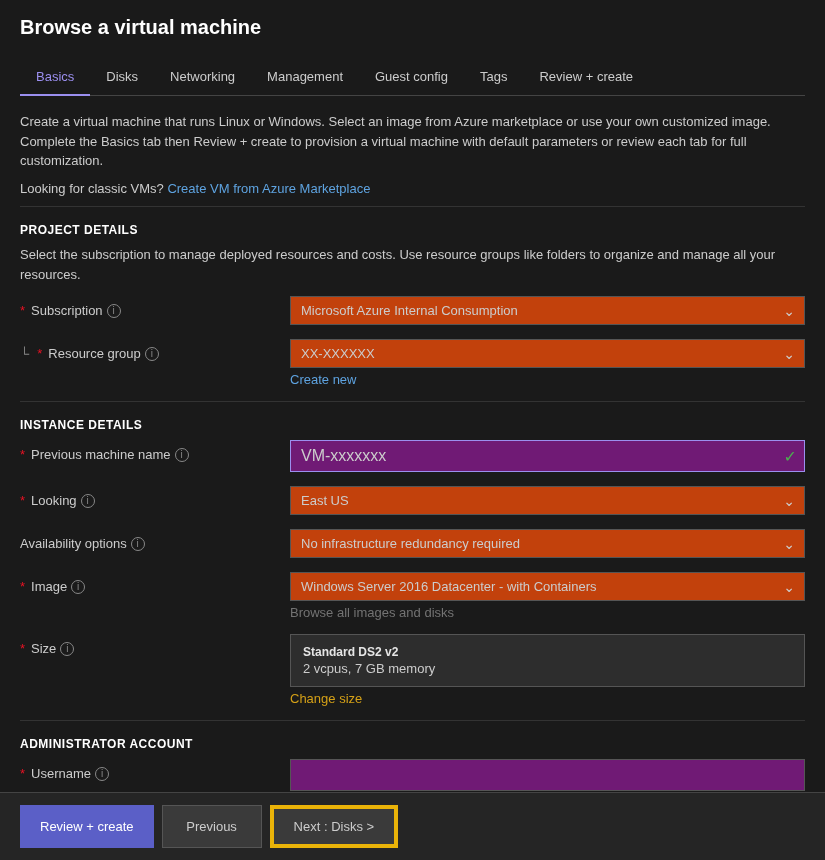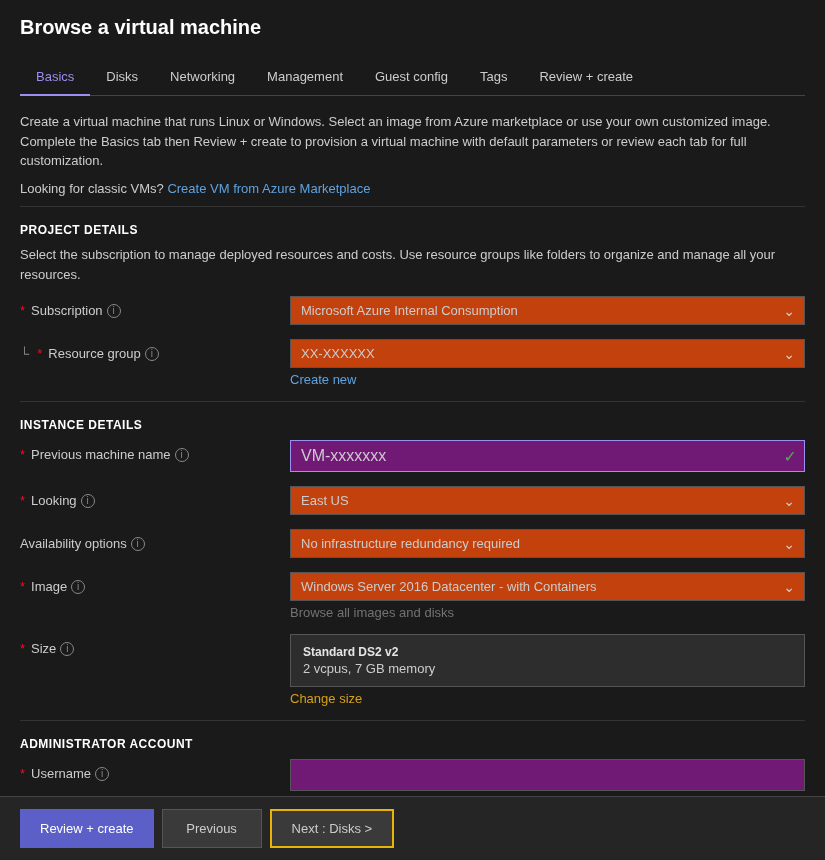--- a/index.html
+++ b/index.html
@@ -223,21 +223,21 @@
       color: #cccccc;
       border: 1px solid #555;
       padding: 10px 20px;
       font-size: 13px;
       cursor: pointer;
       min-width: 100px;
     }
     .btn-next {
       background: #3a3a3a;
       color: #cccccc;
-      border: 2px solid #eab308;
+      border: 4px solid #eab308;
       padding: 10px 20px;
       font-size: 13px;
       cursor: pointer;
       min-width: 120px;
     }
     .main-content {
       padding-bottom: 80px;
     }
     .divider-line {
       border: none;

